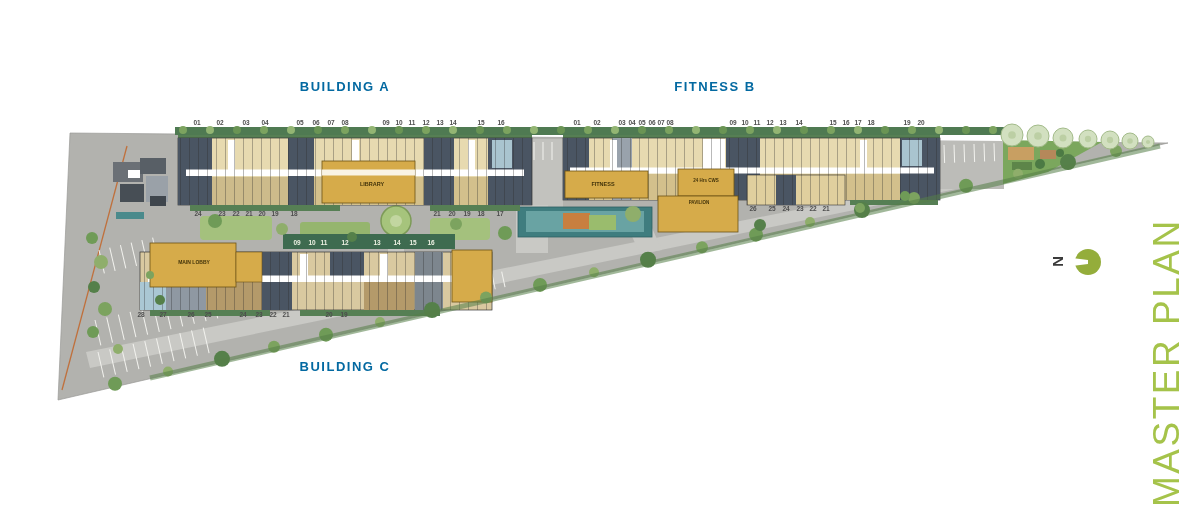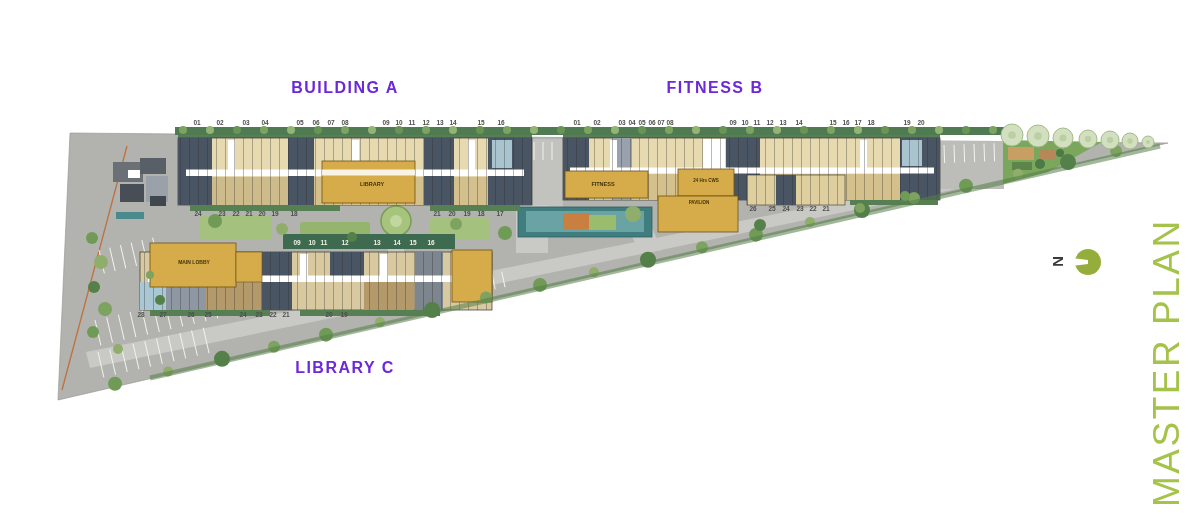--- a/index.html
+++ b/index.html
@@ -1,20 +1,20 @@
 <!DOCTYPE html>
 <html><head>
 <meta charset="utf-8">
 <style>
   html,body{margin:0;padding:0;background:#ffffff;}
   #stage{position:relative;width:1200px;height:525px;background:#ffffff;overflow:hidden;
          font-family:"Liberation Sans",sans-serif;}
   #plan-svg{position:absolute;left:0;top:0;}
-  .bldg-label{position:absolute;width:170px;text-align:center;font-size:16px;font-weight:bold;
-              letter-spacing:1.5px;color:#6d28d9;}
+  .bldg-label{position:absolute;width:170px;text-align:center;font-size:13px;font-weight:bold;
+              letter-spacing:1.5px;color:#0369a1;}
   .amen-label{position:absolute;text-align:center;font-weight:bold;color:#42330a;line-height:1.1;}
   .unit-num{position:absolute;font-size:6.5px;color:#4d4d4d;transform:translate(-50%,-50%);
             white-space:nowrap;font-weight:bold;}
   .unit-num.white{color:#eef2e4;}
   #master-plan{position:absolute;left:1146px;top:507px;transform:rotate(-90deg);
                transform-origin:top left;font-size:37px;letter-spacing:2.5px;white-space:nowrap;
                font-weight:400;}
   #north-n{position:absolute;left:1053px;top:253px;font-size:15px;font-weight:bold;color:#3a3a3a;
            transform:rotate(90deg);}
 </style>
@@ -291,21 +291,21 @@
       </g>
 
   <g>
     <circle id="north-circle" cx="1088" cy="262" r="13" fill="#94ad3b"></circle>
     <polygon points="1072,258 1088,260 1088,264 1072,266" fill="#ffffff"></polygon>
   </g>
 </svg>
 
 <div class="bldg-label" style="left:260px;top:79px;">BUILDING A</div>
 <div class="bldg-label" style="left:630px;top:79px;">FITNESS B</div>
-<div class="bldg-label" style="left:260px;top:359px;">LIBRARY C</div>
+<div class="bldg-label" style="left:260px;top:359px;">BUILDING C</div>
 
 <div class="amen-label" style="left:341px;top:181px;width:62px;font-size:5.5px;">LIBRARY</div>
 <div class="amen-label" style="left:572px;top:181px;width:62px;font-size:5.5px;">FITNESS</div>
 <div class="amen-label" style="left:678px;top:179px;width:56px;font-size:4.5px;">24 Hrs CWS</div>
 <div class="amen-label" style="left:660px;top:201px;width:78px;font-size:4.5px;">PAVILION</div>
 <div class="amen-label" style="left:160px;top:260px;width:68px;font-size:5px;">MAIN LOBBY</div>
 
 <div id="master-plan" style="color: rgb(165, 195, 74);">MASTER PLAN</div>
 <div id="north-n">N</div>
 

